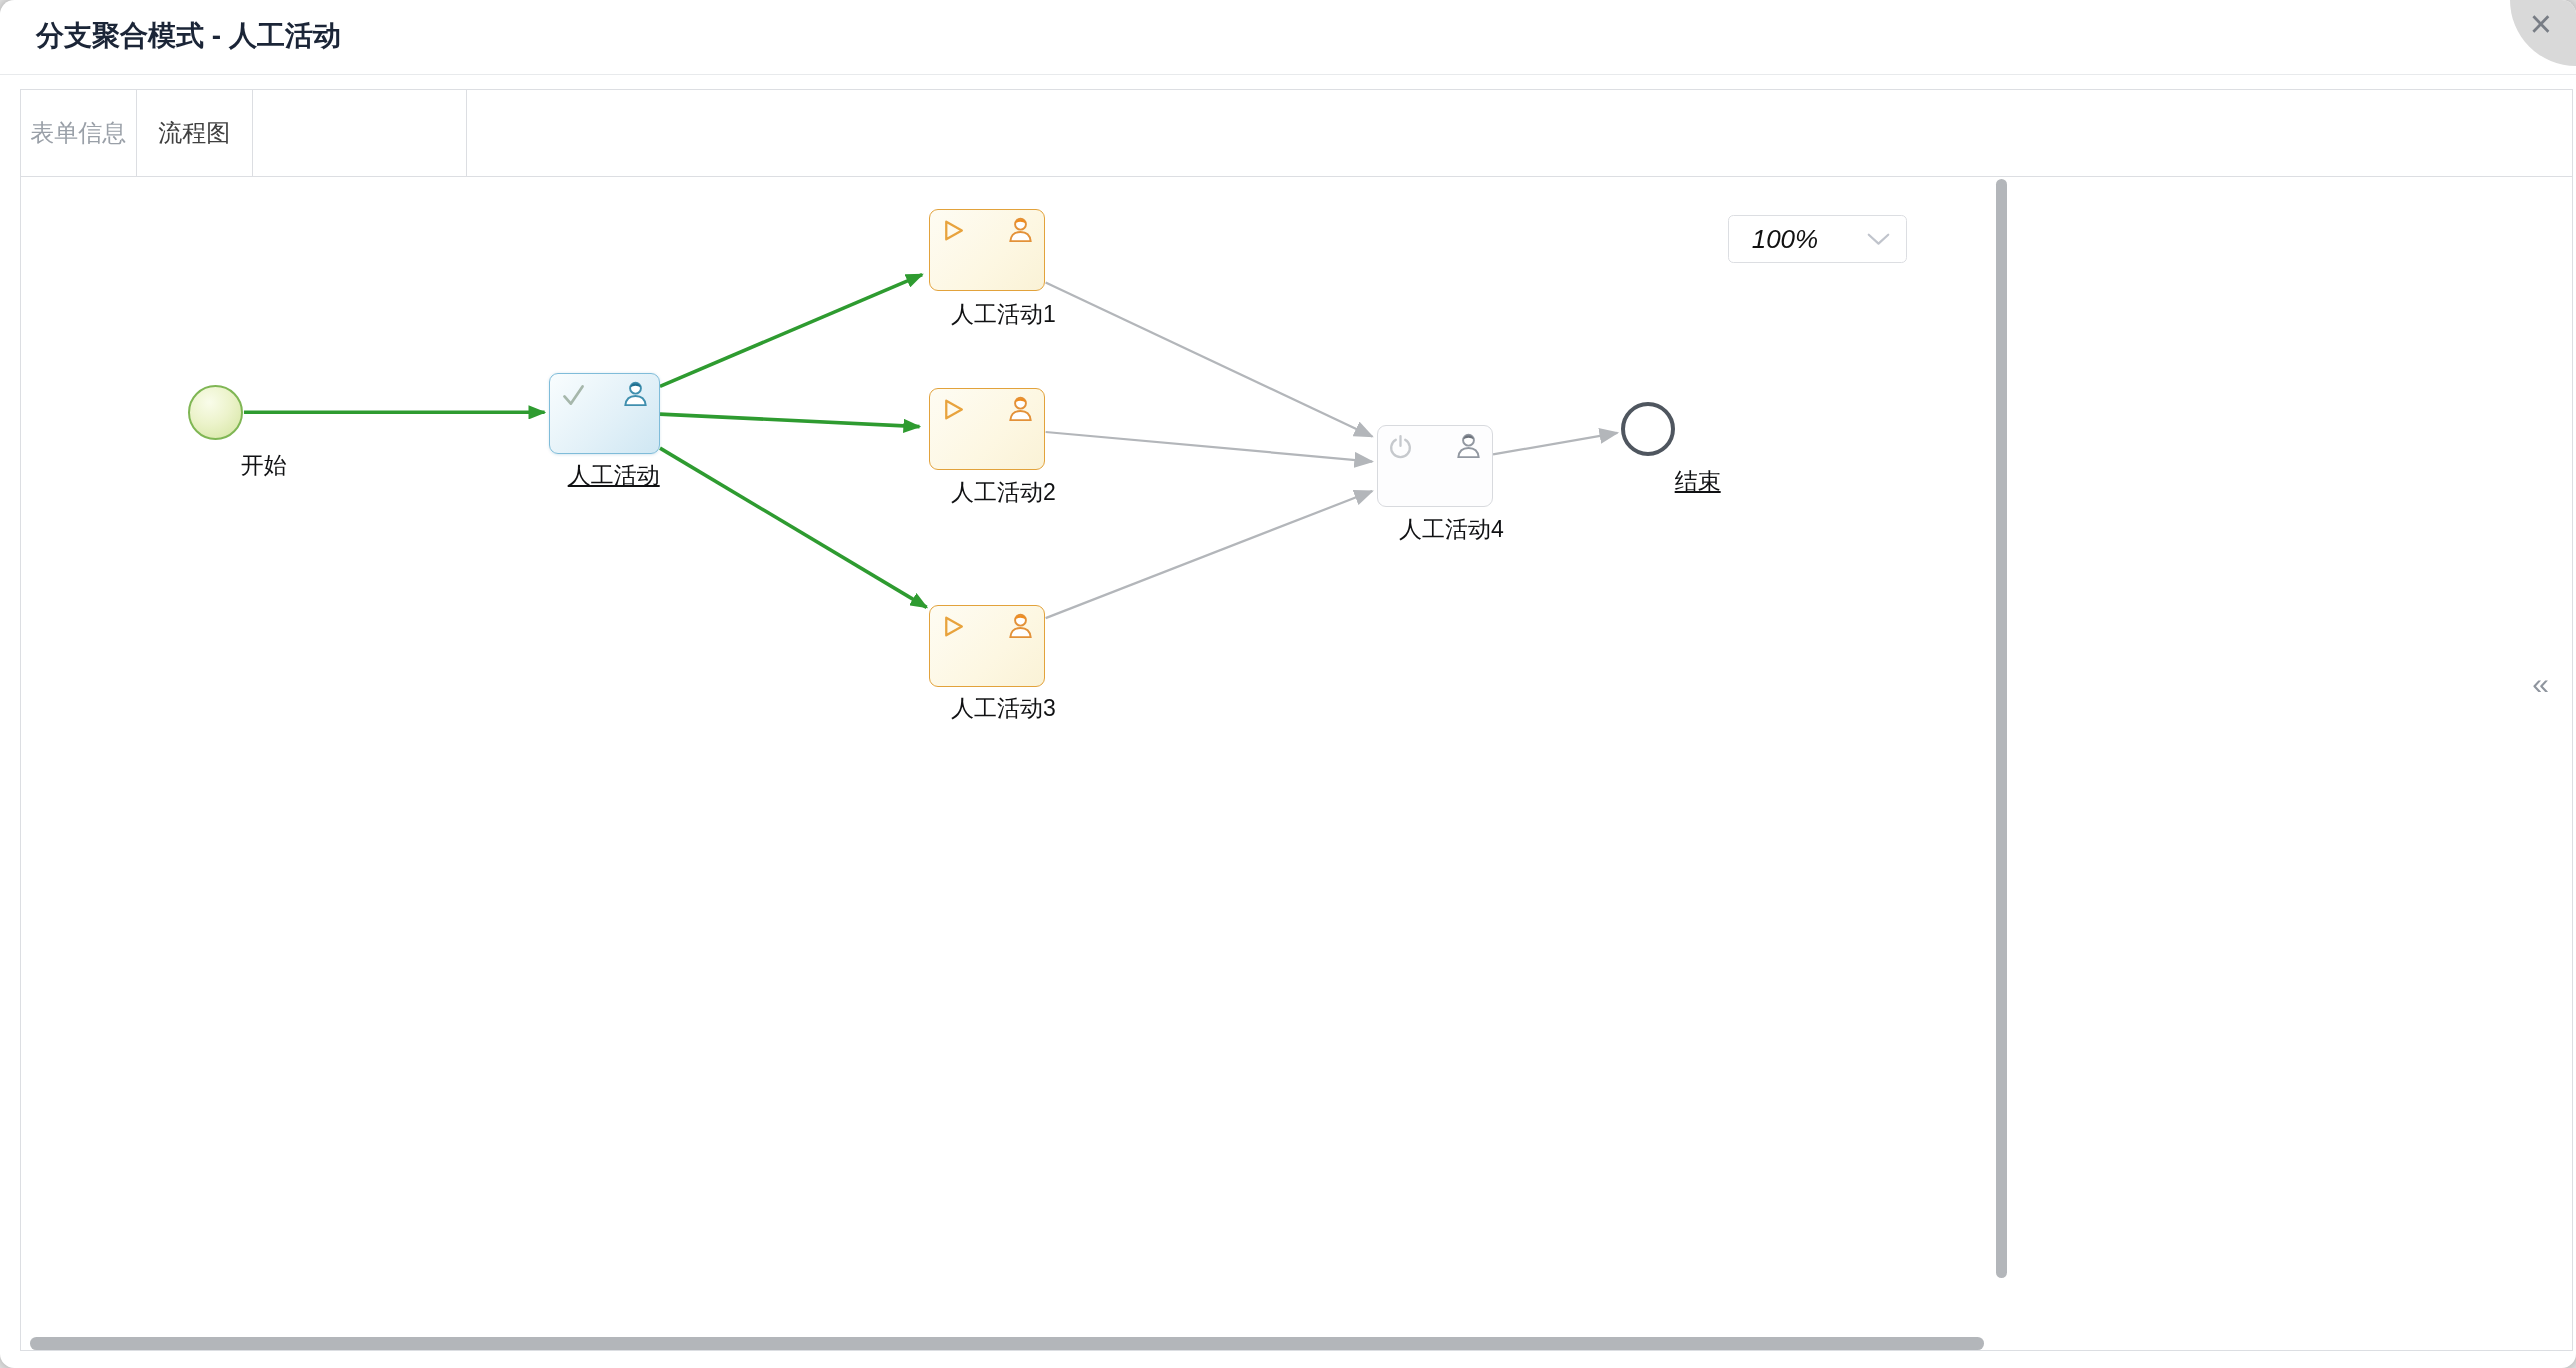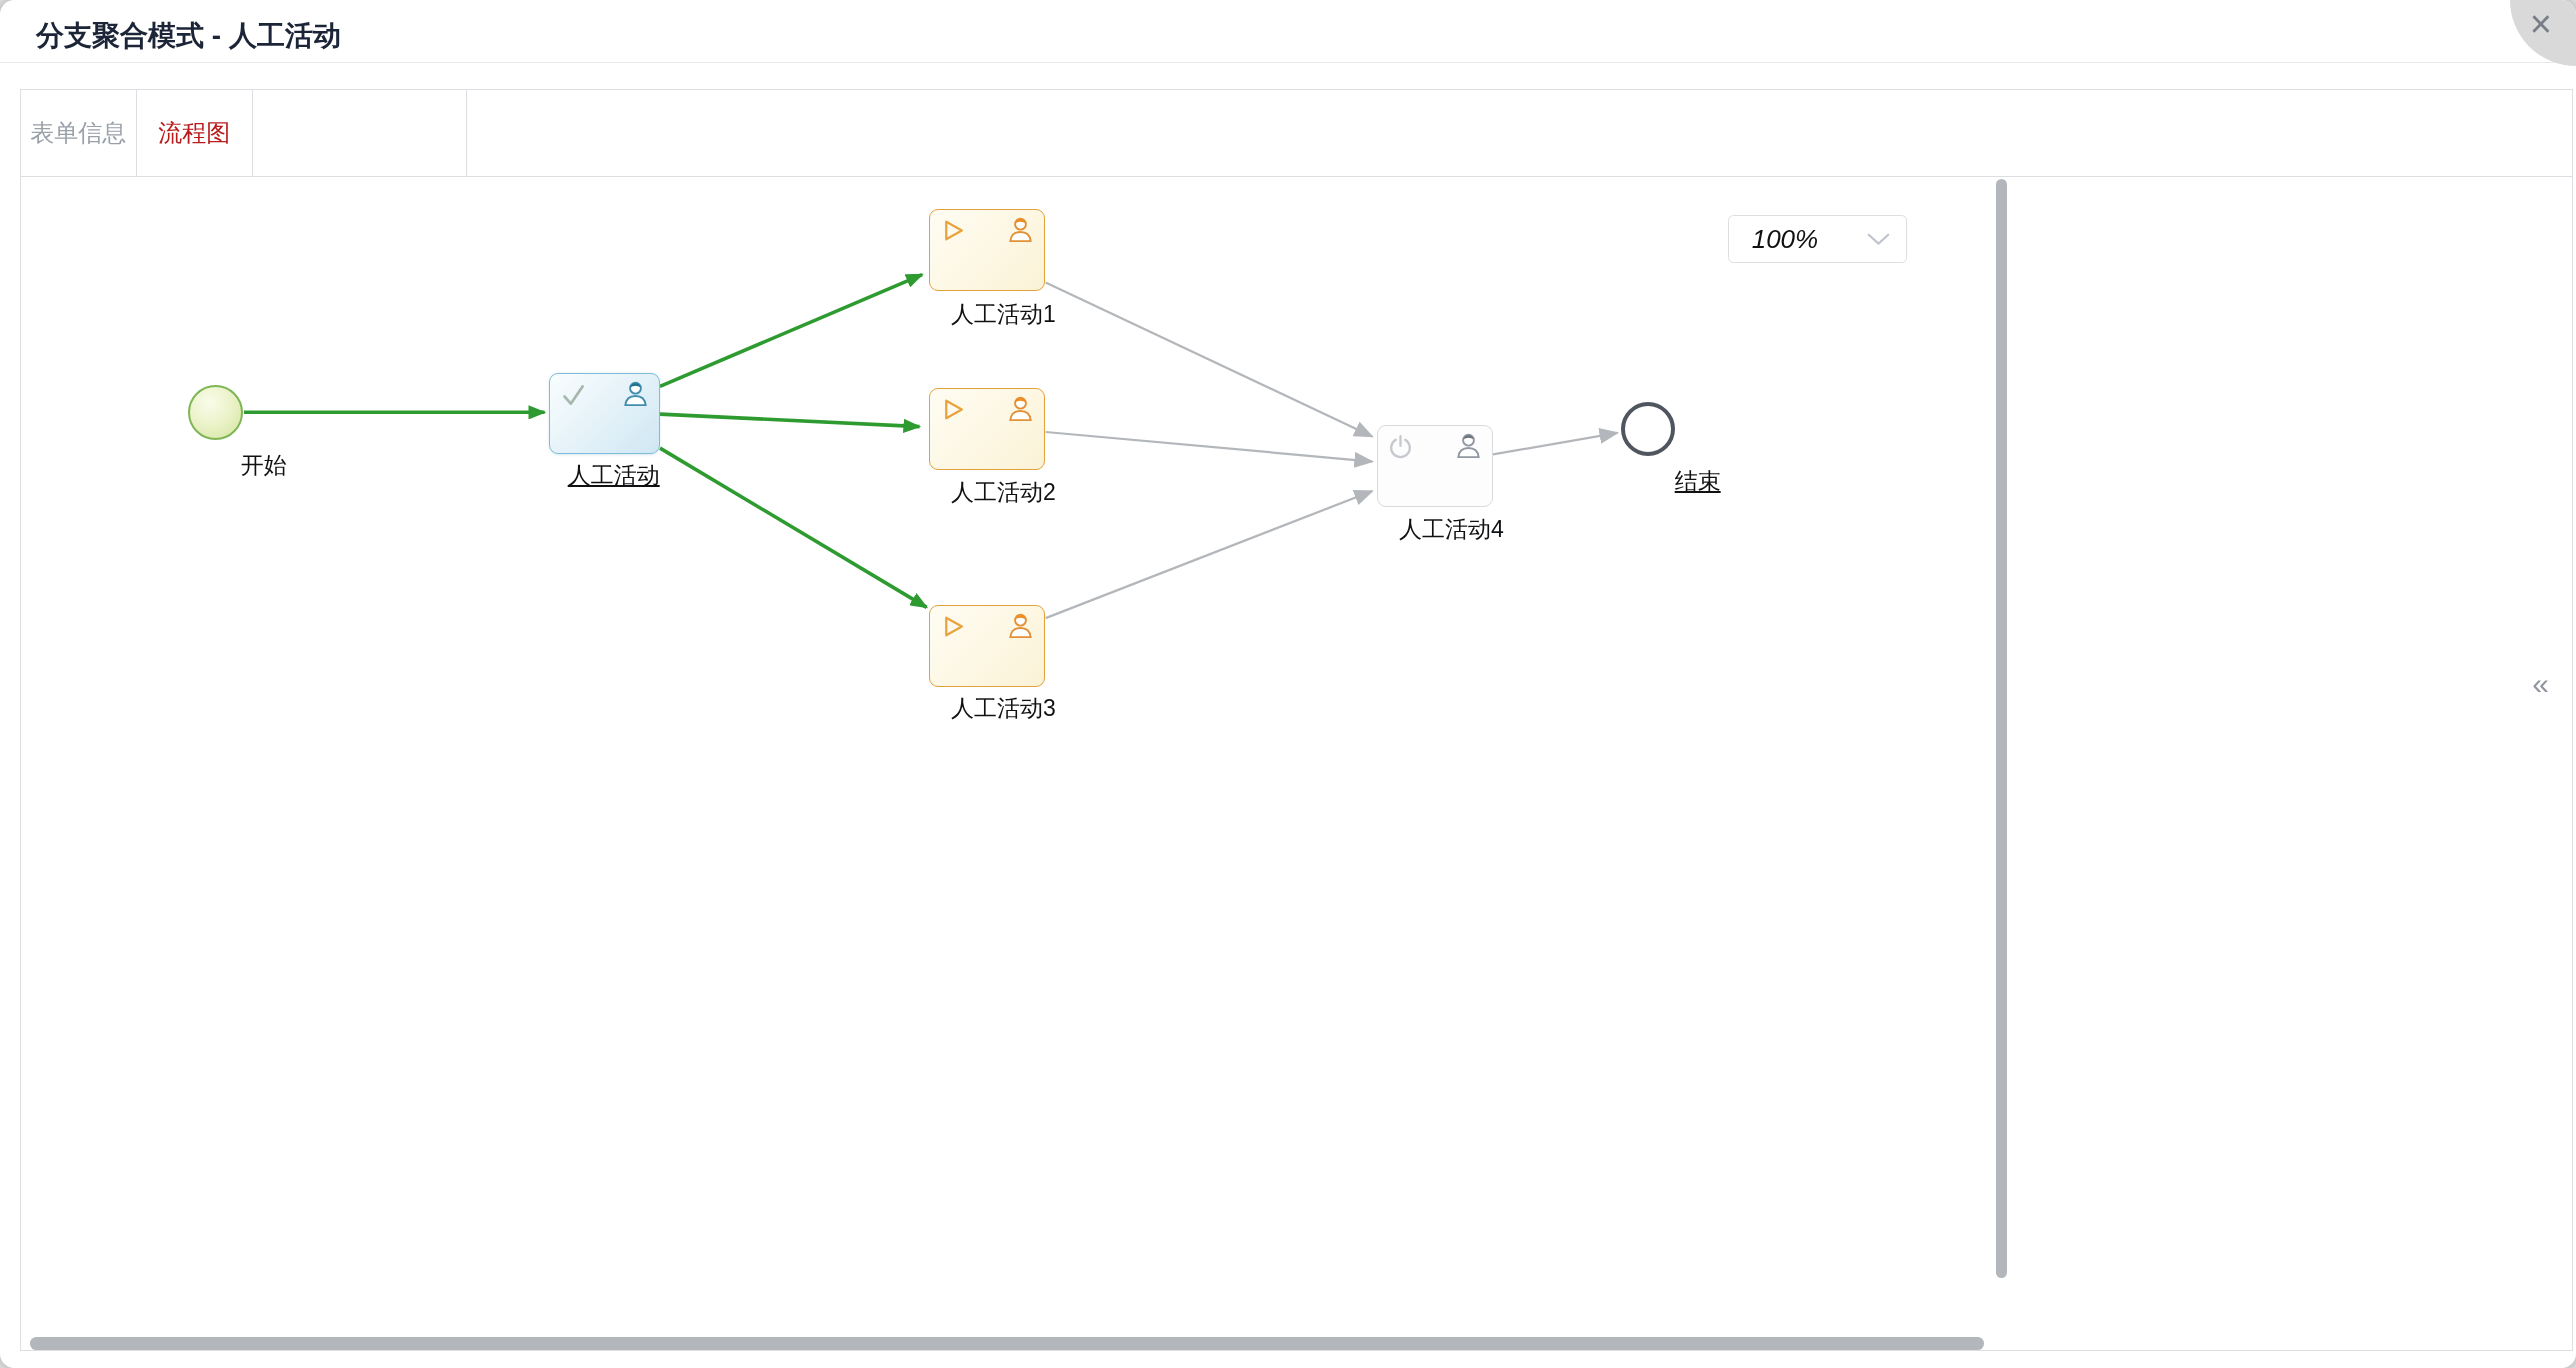--- a/index.html
+++ b/index.html
@@ -1,38 +1,38 @@
 <!DOCTYPE html>
 <html style="font-size:14.3px"><head>
 <meta charset="utf-8">
 <style>
   html,body{margin:0;padding:0;background:#e2e2e2;overflow:hidden;
     font-family:"Liberation Sans","DejaVu Sans",sans-serif;}
   .dialog{position:relative;width:2576px;height:1368px;background:#fff;
     border-radius:14.3px;box-shadow:0 0 10.7px rgba(0,0,0,.28);overflow:hidden;}
   
-  .hdr{position:absolute;left:0;top:0;width:100%;height:63px;
+  .hdr{position:absolute;left:0;top:0;width:100%;height:75px;
     border-bottom:0.9px solid #e8eaec;box-sizing:border-box;}
   .hdr-title{position:absolute;left:36px;top:0;height:72px;line-height:72px;
     font-size:28px;font-weight:600;color:#1b2537;}
   .close-btn{position:absolute;top:0;right:0;width:66px;height:66px;
     background:#d9d9d9;border-radius:0 0 0 100%;cursor:pointer;}
   .close-x{position:absolute;left:19.7px;top:3.6px;font-size:38px;line-height:41px;
     color:#787d85;font-weight:400;}
   
   .card{position:absolute;left:19.7px;top:89px;width:2553px;height:1262px;
     border:0.9px solid #dcdee2;box-sizing:border-box;background:#fff;}
   .tabbar{position:absolute;left:0;top:0;width:100%;height:87px;
     border-bottom:0.9px solid #dcdee2;box-sizing:border-box;}
   .tabs-wrap{position:absolute;left:0;top:0;height:86px;width:446px;
     border-right:0.9px solid #dcdee2;box-sizing:border-box;display:flex;}
   .tab{width:116px;height:100%;border-right:0.9px solid #dcdee2;box-sizing:border-box;
     display:flex;align-items:center;justify-content:center;font-size:24px;
     color:#9aa0a8;cursor:pointer;background:#fff;}
-  .tab.active{color:#b91c1c;}
+  .tab.active{color:#404040;}
   
   .canvas{position:absolute;left:0;top:87px;width:2519px;height:1173px;background:#fff;}
   .edges{position:absolute;left:0;top:0;}
   .node-box{position:absolute;border-radius:9px;box-sizing:border-box;cursor:pointer;}
   .task-done{width:111px;height:81px;border:1.8px solid #7fbcd9;
     background:linear-gradient(135deg,#f9fdfe 0%,#e3f1f8 55%,#cfe7f3 100%);
     box-shadow:0 0.9px 2.7px rgba(100,160,190,.25);}
   .task-active{width:116px;height:82px;border:1.8px solid #e2a23b;
     background:linear-gradient(135deg,#fefcf3 0%,#fdf7e2 60%,#faf2d6 100%);}
   .task-pending{width:116px;height:82px;border:1.8px solid #d8dade;background:#fdfdfe;}

